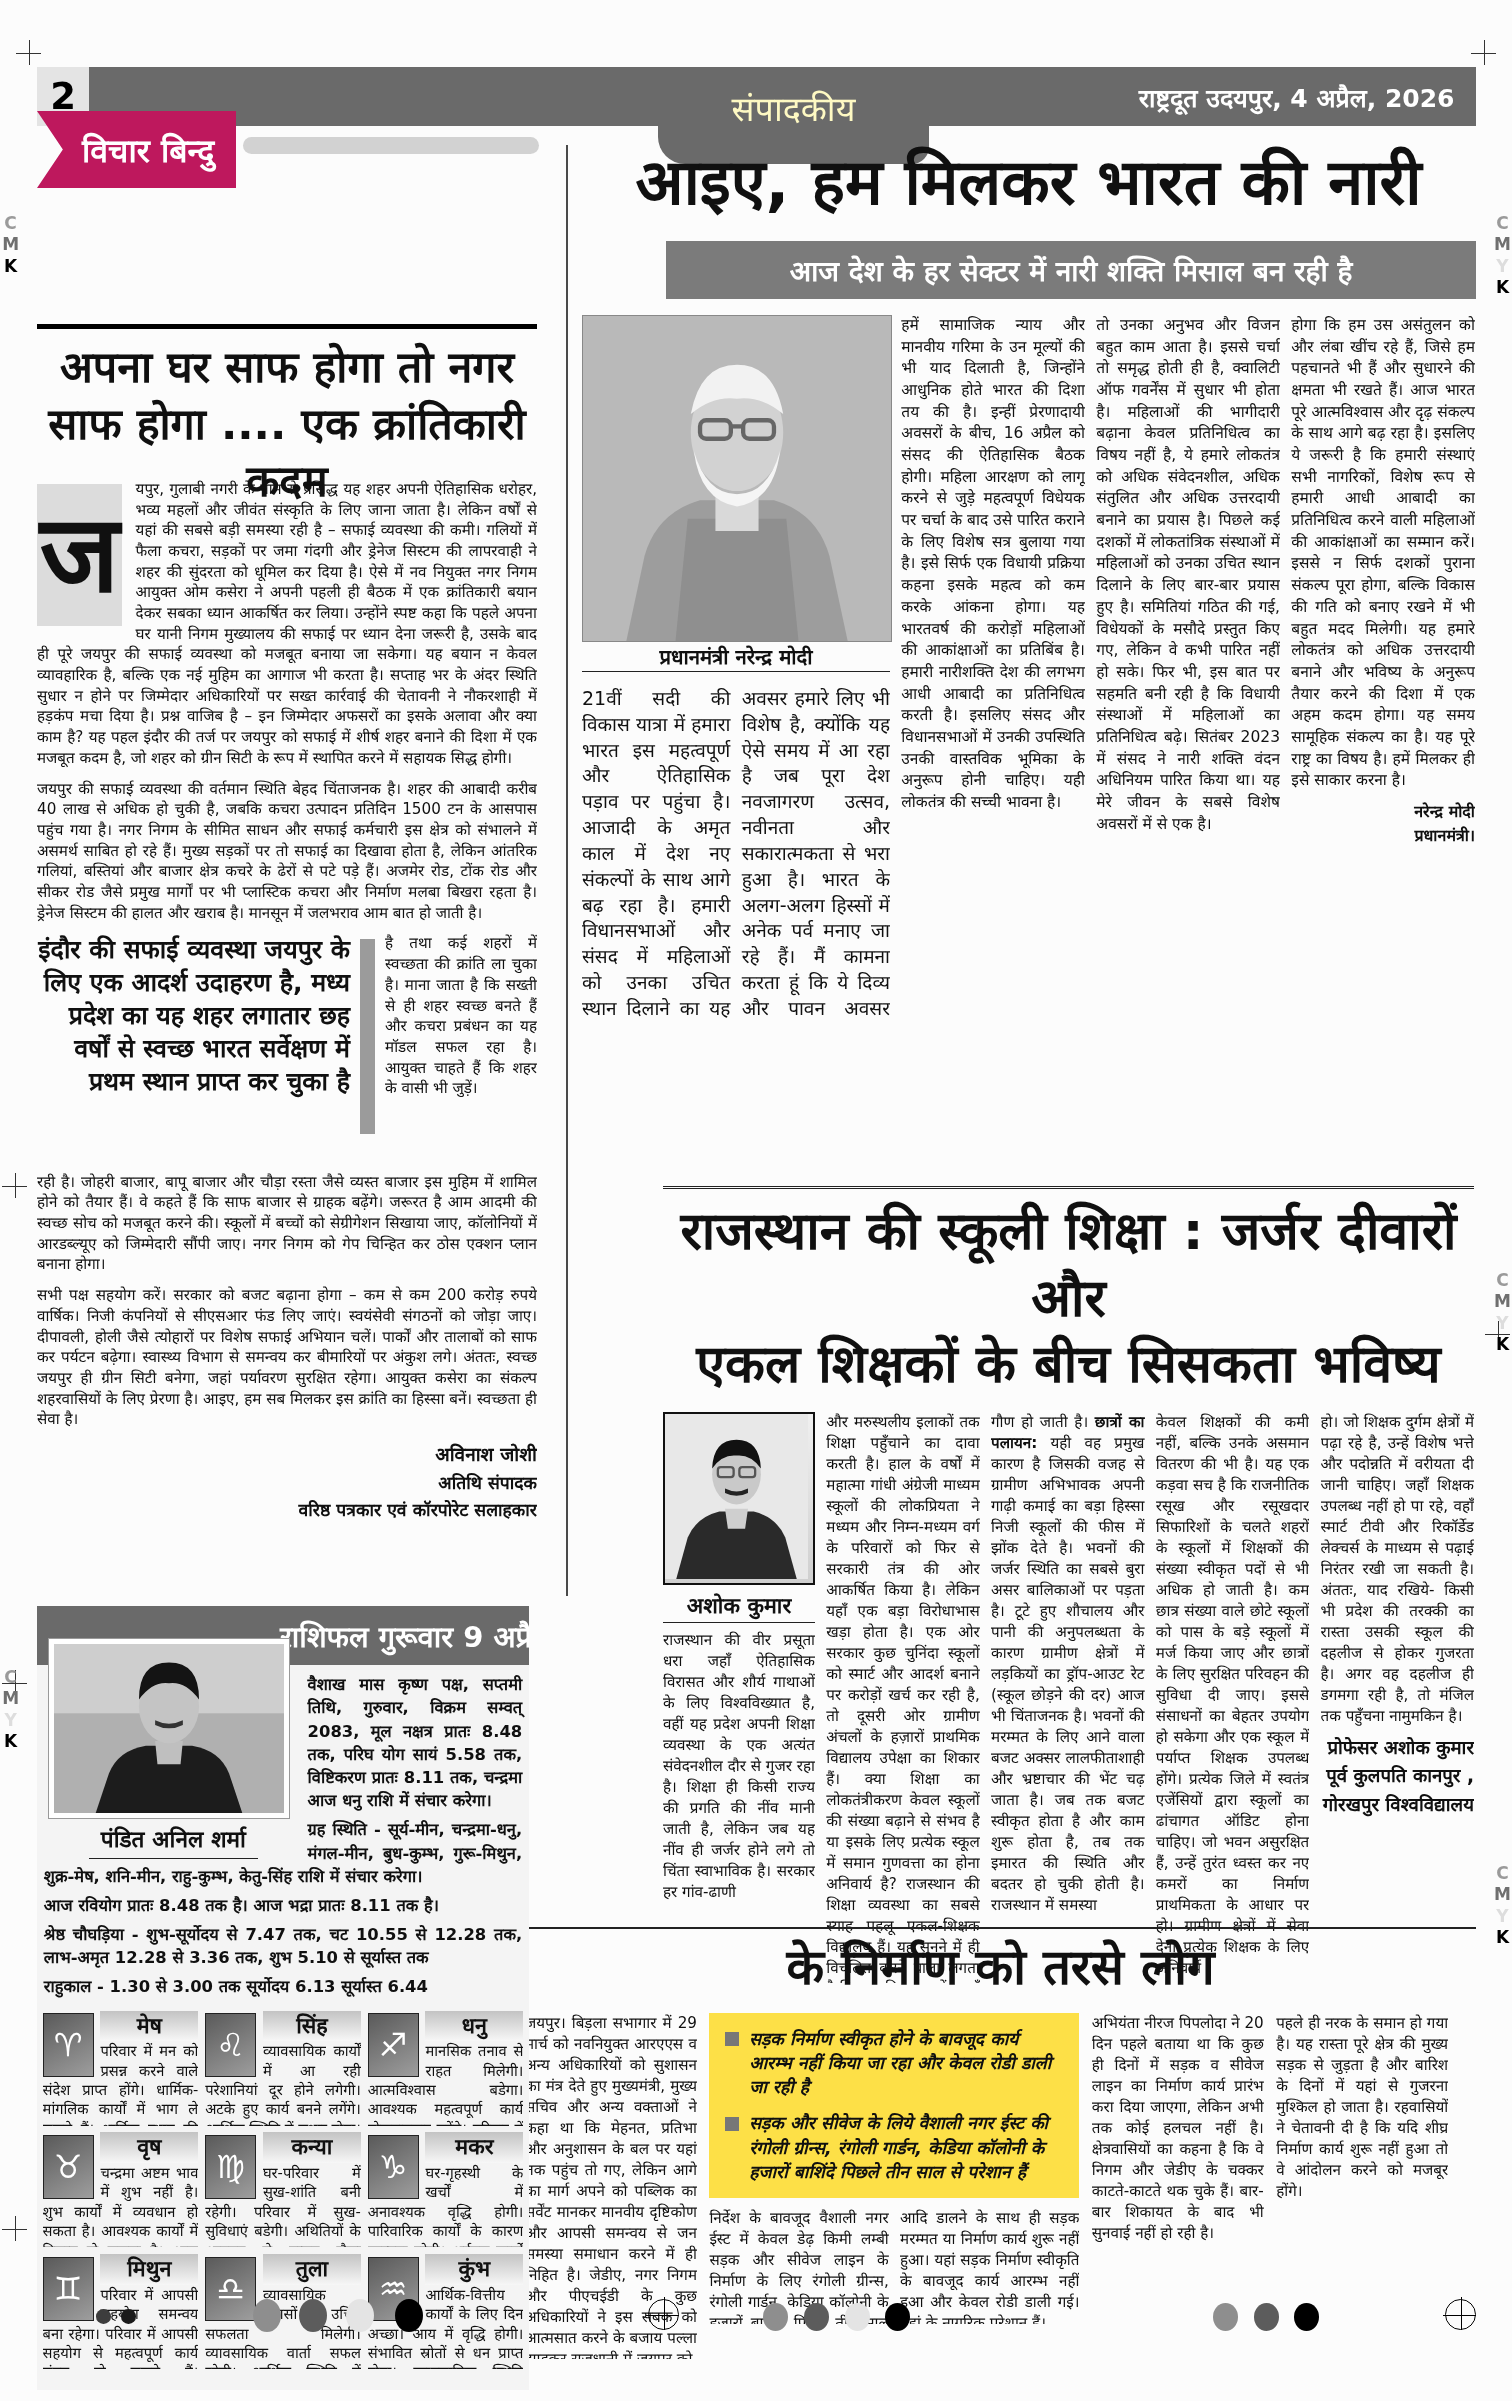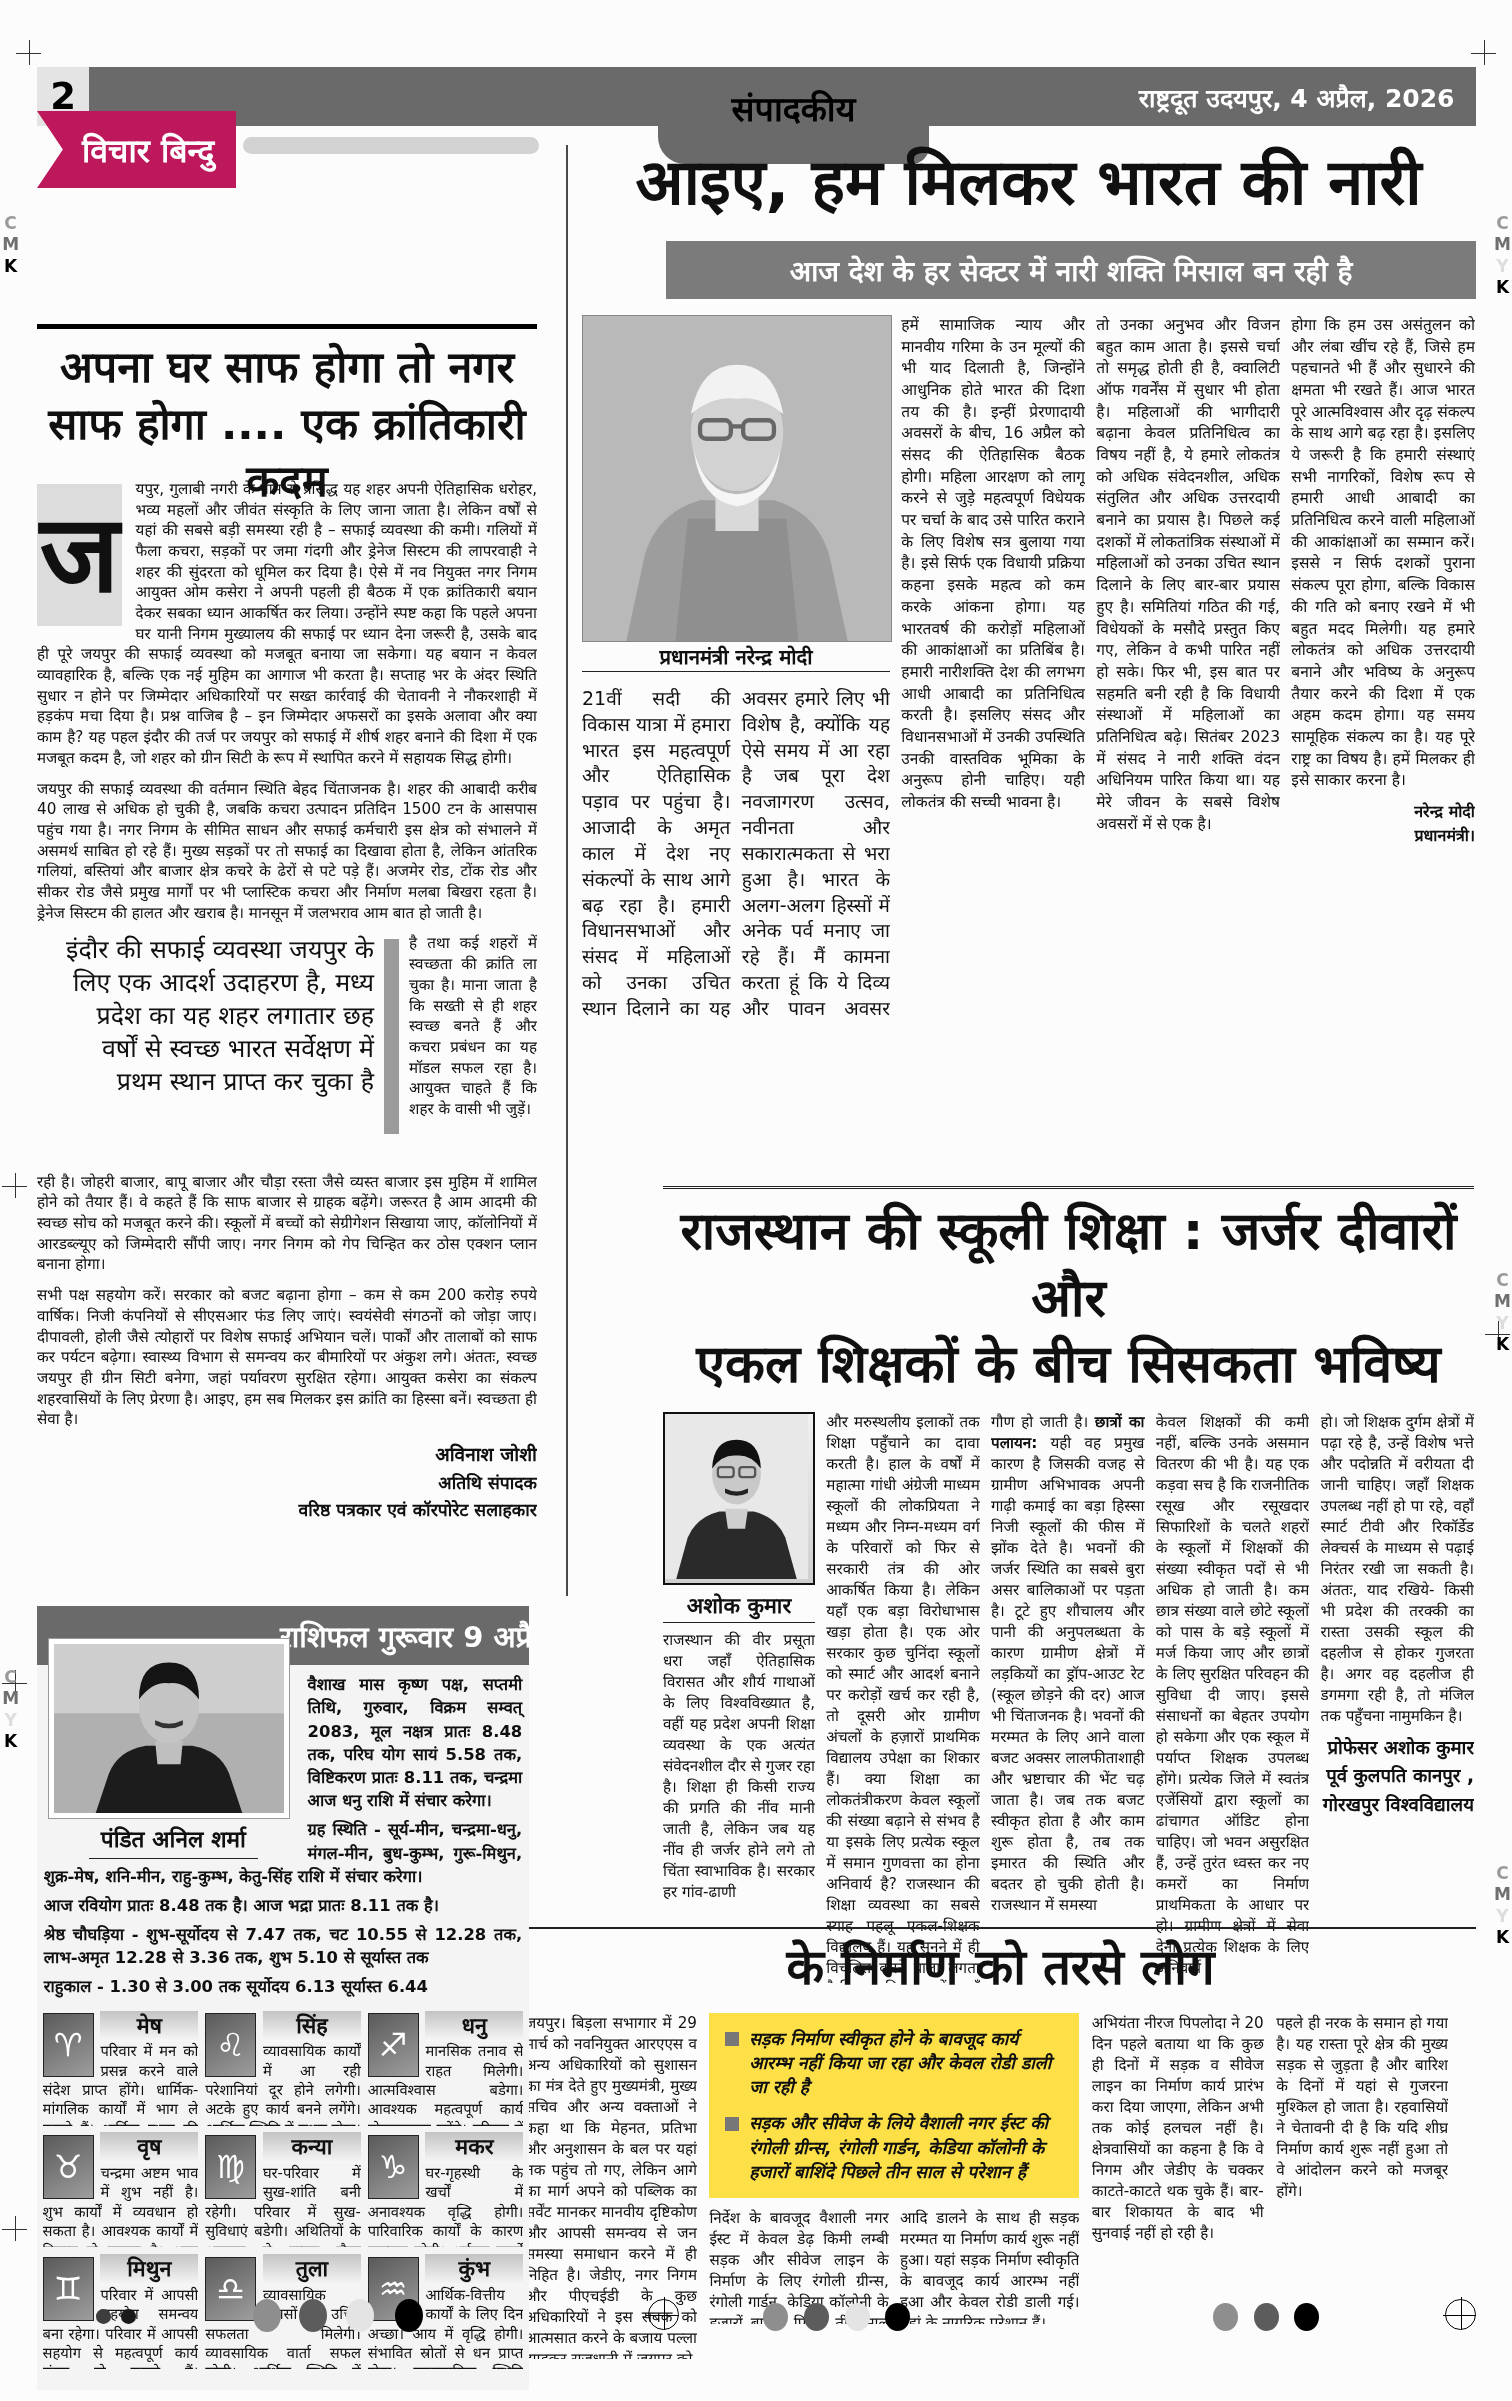--- a/index.html
+++ b/index.html
@@ -5,37 +5,37 @@
   html,body{margin:0;padding:0;background:#9a9a9a;}
   .page{position:relative;width:1512px;height:2401px;background:#fcfcfc;overflow:hidden;
         font-family:"DejaVu Sans","Liberation Sans",sans-serif;color:#101010;}
   
   .masthead{position:absolute;left:37px;top:67px;width:1439px;height:59px;background:#6a6a6a;display:flex;align-items:center;}
   .pageno{width:52px;height:59px;background:#e4e4e4;color:#000;font-size:37px;font-weight:bold;
           display:flex;align-items:center;justify-content:center;}
   .edition{margin-left:auto;padding-right:21.5px;color:#fff;font-size:25px;font-weight:bold;white-space:nowrap;}
   .section-tab{position:absolute;left:658px;top:67px;width:271px;height:97px;background:#6a6a6a;
           border-radius:0 0 17px 27px;display:flex;align-items:center;justify-content:center;}
-  .section-tab span{color:#000000;font-size:34px;font-weight:bold;margin-top:-16px;}
+  .section-tab span{color:#fef9c3;font-size:34px;font-weight:normal;margin-top:-16px;}
   
   .flag{position:absolute;left:37px;top:111px;width:199px;height:77px;background:#be185d;
         clip-path:polygon(0 0,100% 0,100% 100%,0 100%,13% 50%);display:flex;align-items:center;}
   .flag span{color:#fff;font-size:32px;font-weight:bold;padding-left:45px;white-space:nowrap;}
   .pill{position:absolute;left:243px;top:137px;width:296px;height:17px;background:#d2d2d2;border-radius:8.5px;}
   .quote{position:absolute;left:38px;top:193px;width:499px;text-align:center;font-size:24px;font-weight:bold;line-height:1.5;}
   .rule-thick{position:absolute;left:37px;top:324px;width:500px;height:5.1px;background:#000;}
   
   .a1-head{position:absolute;left:37px;top:339px;width:500px;text-align:center;font-size:43px;font-weight:bold;line-height:1.32;}
   .a1-body{position:absolute;left:37px;top:479px;width:500px;height:1125px;overflow:hidden;
            font-size:15.2px;line-height:1.36;text-align:justify;}
   .dropcap{float:left;width:85px;height:142px;background:#dcdcdc;margin:4.5px 13.6px 4.5px 0;
            font-size:107px;font-weight:bold;display:flex;align-items:center;justify-content:center;}
   .a1-body p{margin:0 0 10.2px 0;}
   .pq-row{display:flex;gap:10.2px;height:227px;overflow:hidden;margin:8px 0 11.3px 0;}
-  .pullquote{width:313px;font-size:25px;font-weight:normal;line-height:1.32;text-align:right;margin-left:24px;}
+  .pullquote{width:313px;font-size:25px;font-weight:bold;line-height:1.32;text-align:right;}
   .pq-bar{width:14.7px;height:195px;background:#9b9b9b;flex:none;margin-top:5.6px;}
   .pq-side{flex:1;overflow:hidden;}
   .a1-sig{text-align:right;font-weight:bold;line-height:1.55;margin-top:3.4px;}
   .a1-sig .s1{font-size:19px;}
   .a1-sig .s2{font-size:17.5px;}
   
   .vrule{position:absolute;background:#4a4a4a;width:1.7px;}
   
   .main-art{position:absolute;left:582px;top:142px;width:893px;}
   .main-head{font-size:63px;font-weight:bold;line-height:1.3;text-align:center;}

